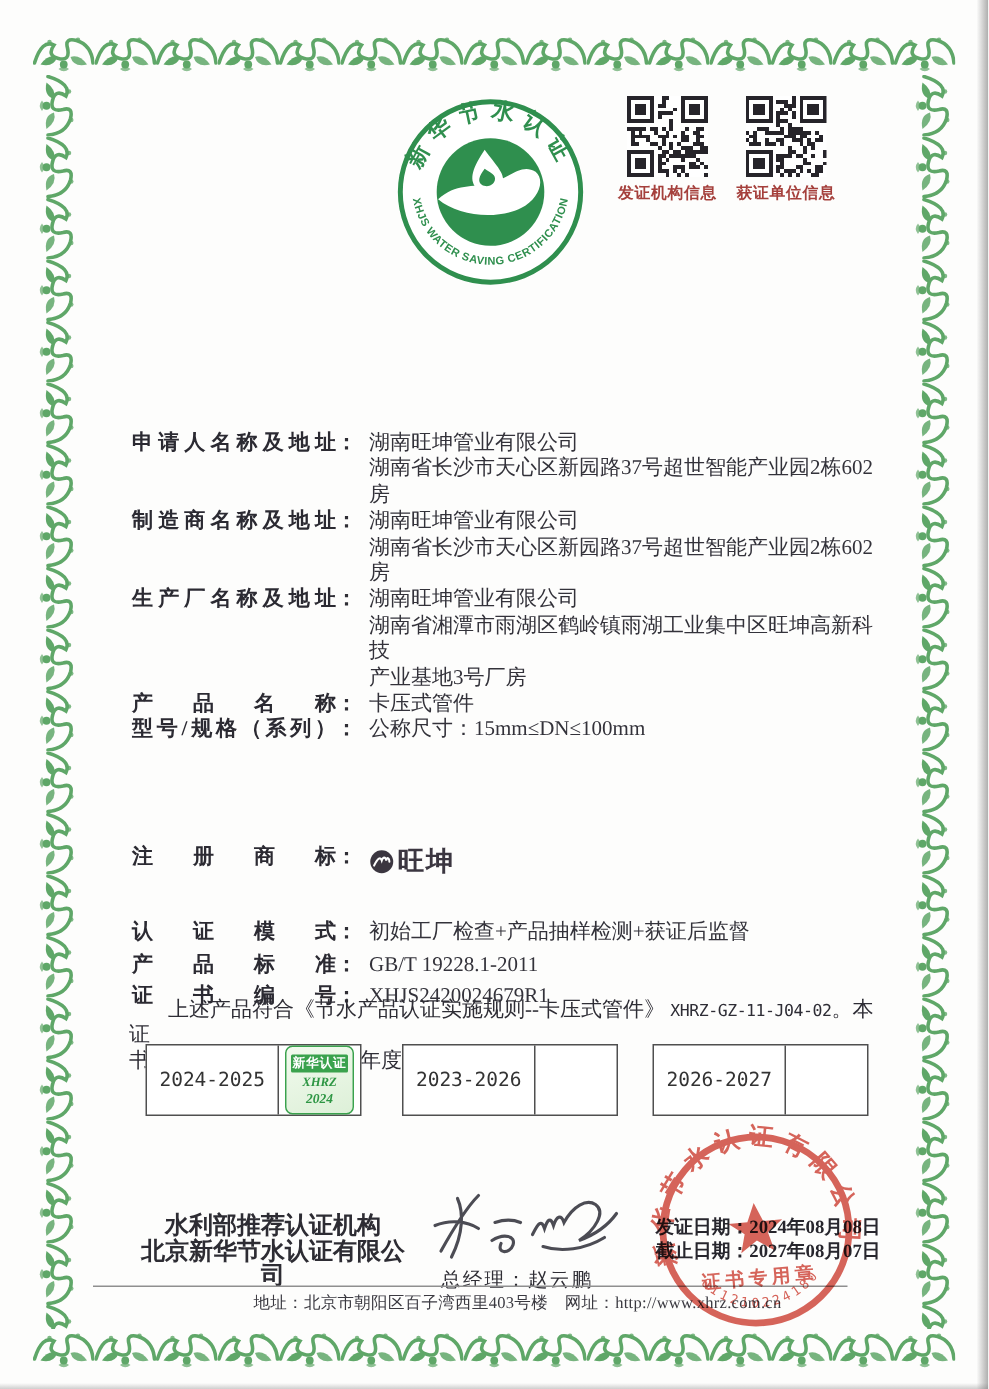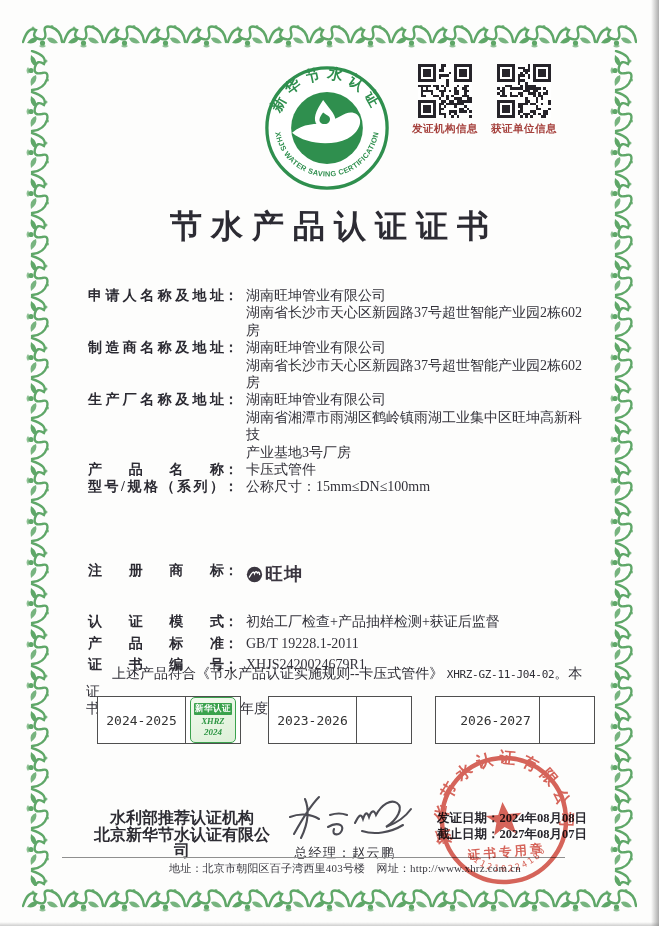--- a/index.html
+++ b/index.html
@@ -42,21 +42,21 @@
   .compliance{position:absolute;left:86px;top:666px;width:508px;font-size:14px;line-height:16.8px;color:#2e2d35;}
   .comp-l1{text-indent:26px;}
   .mono{font-family:"DejaVu Sans Mono", monospace;font-size:11px;letter-spacing:-.3px;}
   
   .abox{position:absolute;top:696px;height:48px;display:flex;border:1px solid #4f4f4f;
     background:#fff;box-sizing:border-box;}
   .abox .cell-year{width:87px;display:flex;align-items:center;justify-content:center;
     border-right:1px solid #4f4f4f;font-family:"DejaVu Sans Mono",monospace;
     font-size:13px;color:#333;letter-spacing:0;}
   .abox .cell-sticker{width:54px;display:flex;align-items:center;justify-content:center;}
-  .abox-1{left:97px;} .abox-2{left:268px;} .abox-3{left:435px;padding-left:16px;}
+  .abox-1{left:97px;} .abox-2{left:268px;} .abox-3{left:435px;}
   .sticker{width:44px;height:44px;border:1.5px solid #3aa24d;border-radius:5px;
     background:linear-gradient(160deg,#f2faee, #ddf0d8);display:flex;flex-direction:column;
     align-items:center;justify-content:center;gap:1px;}
   .sticker .s-top{font-size:8.5px;font-weight:bold;color:#fff;background:#3aa24d;
     padding:0 1px;border-radius:1px;letter-spacing:.5px;white-space:nowrap;}
   .sticker .s-mid{font-size:8.5px;font-weight:bold;font-style:italic;color:#2e9644;
     font-family:"Liberation Serif",serif;}
   .sticker .s-year{font-size:9px;font-weight:bold;font-style:italic;color:#2e9644;
     font-family:"Liberation Serif",serif;}
   
@@ -1003,21 +1003,20 @@
         <rect x="48.85714285714286" y="48.85714285714286" width="2.5714285714285716" height="2.5714285714285716" fill="#26242a"></rect>
         <rect x="23.142857142857146" y="51.42857142857143" width="2.5714285714285716" height="2.5714285714285716" fill="#26242a"></rect>
         <rect x="28.28571428571429" y="51.42857142857143" width="2.5714285714285716" height="2.5714285714285716" fill="#26242a"></rect>
         <rect x="33.42857142857143" y="51.42857142857143" width="2.5714285714285716" height="2.5714285714285716" fill="#26242a"></rect>
         <rect x="43.714285714285715" y="51.42857142857143" width="2.5714285714285716" height="2.5714285714285716" fill="#26242a"></rect>
         <rect x="46.28571428571429" y="51.42857142857143" width="2.5714285714285716" height="2.5714285714285716" fill="#26242a"></rect>
       </svg></div>
   <div class="qr-label qr-label-1">发证机构信息</div>
   <div class="qr-label qr-label-2">获证单位信息</div>
 
-  <h1 class="title">节水产品认证证书</h1>
 
   <div class="fields">
     <div class="frow">
       <span class="flabel">申请人名称及地址</span>
         <span class="fcolon">：</span>
       <div class="fvalue">
         <div>湖南旺坤管业有限公司</div>
         <div>湖南省长沙市天心区新园路37号超世智能产业园2栋602</div>
         <div>房</div>
       </div>

